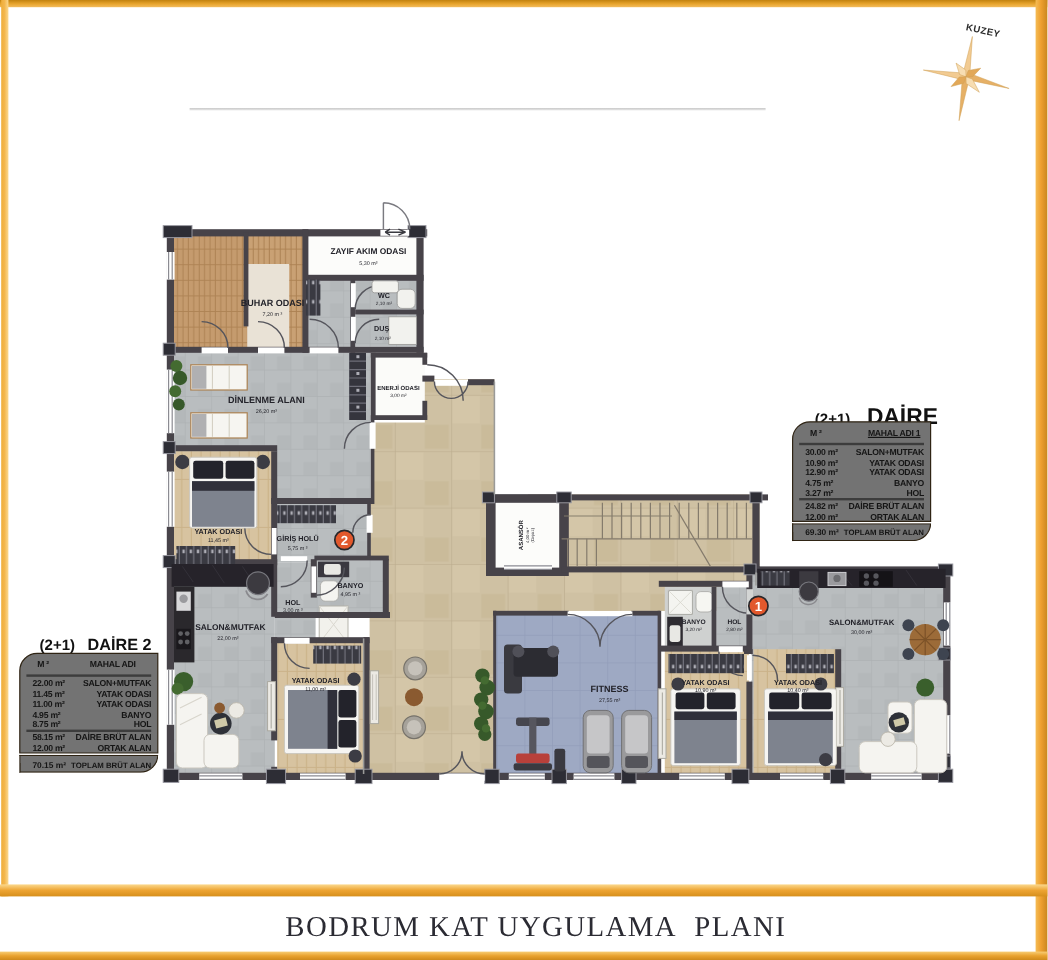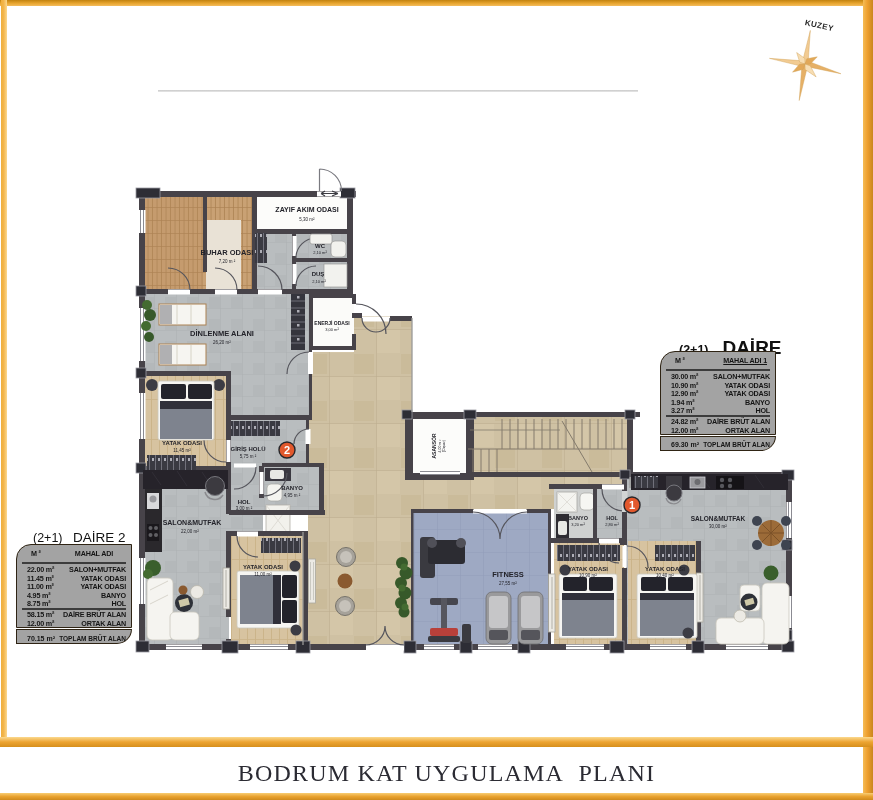--- a/index.html
+++ b/index.html
@@ -9,21 +9,21 @@
   
   #btop{left:0;top:0;width:873px;height:6px;background:linear-gradient(180deg,#c2820f,#e8a52f 55%,#f3bc5e);}
   #bleft{left:1px;top:0;width:6px;height:747px;background:linear-gradient(90deg,#efae3c,#f3b64c 45%,#fbd88f);}
   #bright{left:863px;top:0;width:10px;height:800px;background:linear-gradient(90deg,#f5bc55,#ee9f2e 45%,#c9861e);}
   #bmid{left:0;top:737px;width:873px;height:10px;background:linear-gradient(180deg,#fbd98e,#eda432 50%,#d68f1c);}
   #bbot{left:0;top:793px;width:873px;height:7px;background:linear-gradient(180deg,#f8cd74,#e9a22f 50%,#cf8a1c);}
   #title{left:10px;top:760px;width:873px;text-align:center;
      font-family:"Liberation Serif",serif;font-size:24px;color:#2b2b33;letter-spacing:1.2px;}
   #topline{left:158px;top:90px;width:480px;height:2px;background:linear-gradient(180deg,#c9c9c9,#e8e8e8);}
   
-  .tbl{background:#a3a3a3;border:1.6px solid #2f2414;border-radius:15px 0 0 0;overflow:hidden;}
+  .tbl{background:#737373;border:1.6px solid #2f2414;border-radius:15px 0 0 0;overflow:hidden;}
   .tbl .rule{position:absolute;left:5px;right:5px;height:2px;background:#3c3c3c;}
   .trow{position:absolute;left:0;width:100%;font-weight:bold;color:#151515;}
   .trow .a{position:absolute;left:10px;top:0;}
   .trow .b{position:absolute;right:5px;top:0;text-align:center;}
   .thead{left:0;width:100%;position:absolute;font-weight:bold;color:#151515;}
 </style>
 </head>
 <body>
 <div class="abs" id="btop"></div>
 <div class="abs" id="bleft"></div>
@@ -62,21 +62,21 @@
     </div>
   <div class="trow" style="top:28.5px;">
       <span class="a">10.90 m²</span>
       <span class="b">YATAK ODASI</span>
     </div>
   <div class="trow" style="top:37px;">
       <span class="a">12.90 m²</span>
       <span class="b">YATAK ODASI</span>
     </div>
   <div class="trow" style="top:45.5px;">
-      <span class="a">1.94 m²</span>
+      <span class="a">4.75 m²</span>
       <span class="b">BANYO</span>
     </div>
   <div class="trow" style="top:54px;">
       <span class="a">3.27 m²</span>
       <span class="b">HOL</span>
     </div>
   <div class="rule" style="top:62.5px;"></div>
   <div class="trow" style="top:65px;">
       <span class="a">24.82 m²</span>
       <span class="b">DAİRE BRÜT ALAN</span>
@@ -86,21 +86,21 @@
       <span class="b">ORTAK ALAN</span>
     </div>
 </div>
 <div class="abs tbl" style="left:660px;top:436px;width:114px;height:13px;border-radius:0 0 15px 0 !important;font-size:7px;">
   <div class="trow" style="top:4px;">
       <span class="a">69.30 m²</span>
       <span class="b" style="font-size:6.5px;">TOPLAM BRÜT ALAN</span>
     </div>
 </div>
 
-<div class="abs" style="left:33px;top:530px;width:110px;height:16px;font-weight:normal;font-size:12.5px;color:#111">(2+1)&nbsp;&nbsp;&nbsp;<span style="font-size:13.5px">DAİRE 2</span></div>
+<div class="abs" style="left:33px;top:530px;width:110px;height:16px;font-weight:bold;font-size:12.5px;color:#111">(2+1)&nbsp;&nbsp;&nbsp;<span style="font-size:13.5px">DAİRE 2</span></div>
 <div class="abs tbl" style="left:16px;top:544px;width:114px;height:82px;font-size:7.2px;letter-spacing:-0.2px;">
   <div class="thead" style="top:4px;">
       <span style="position:absolute;left:14px;">M ²</span>
       <span style="position:absolute;right:18px;">MAHAL ADI</span>
     </div>
   <div class="rule" style="top:16.5px;"></div>
   <div class="trow" style="top:20px;">
       <span class="a">22.00 m²</span>
       <span class="b">SALON+MUTFAK</span>
     </div>

